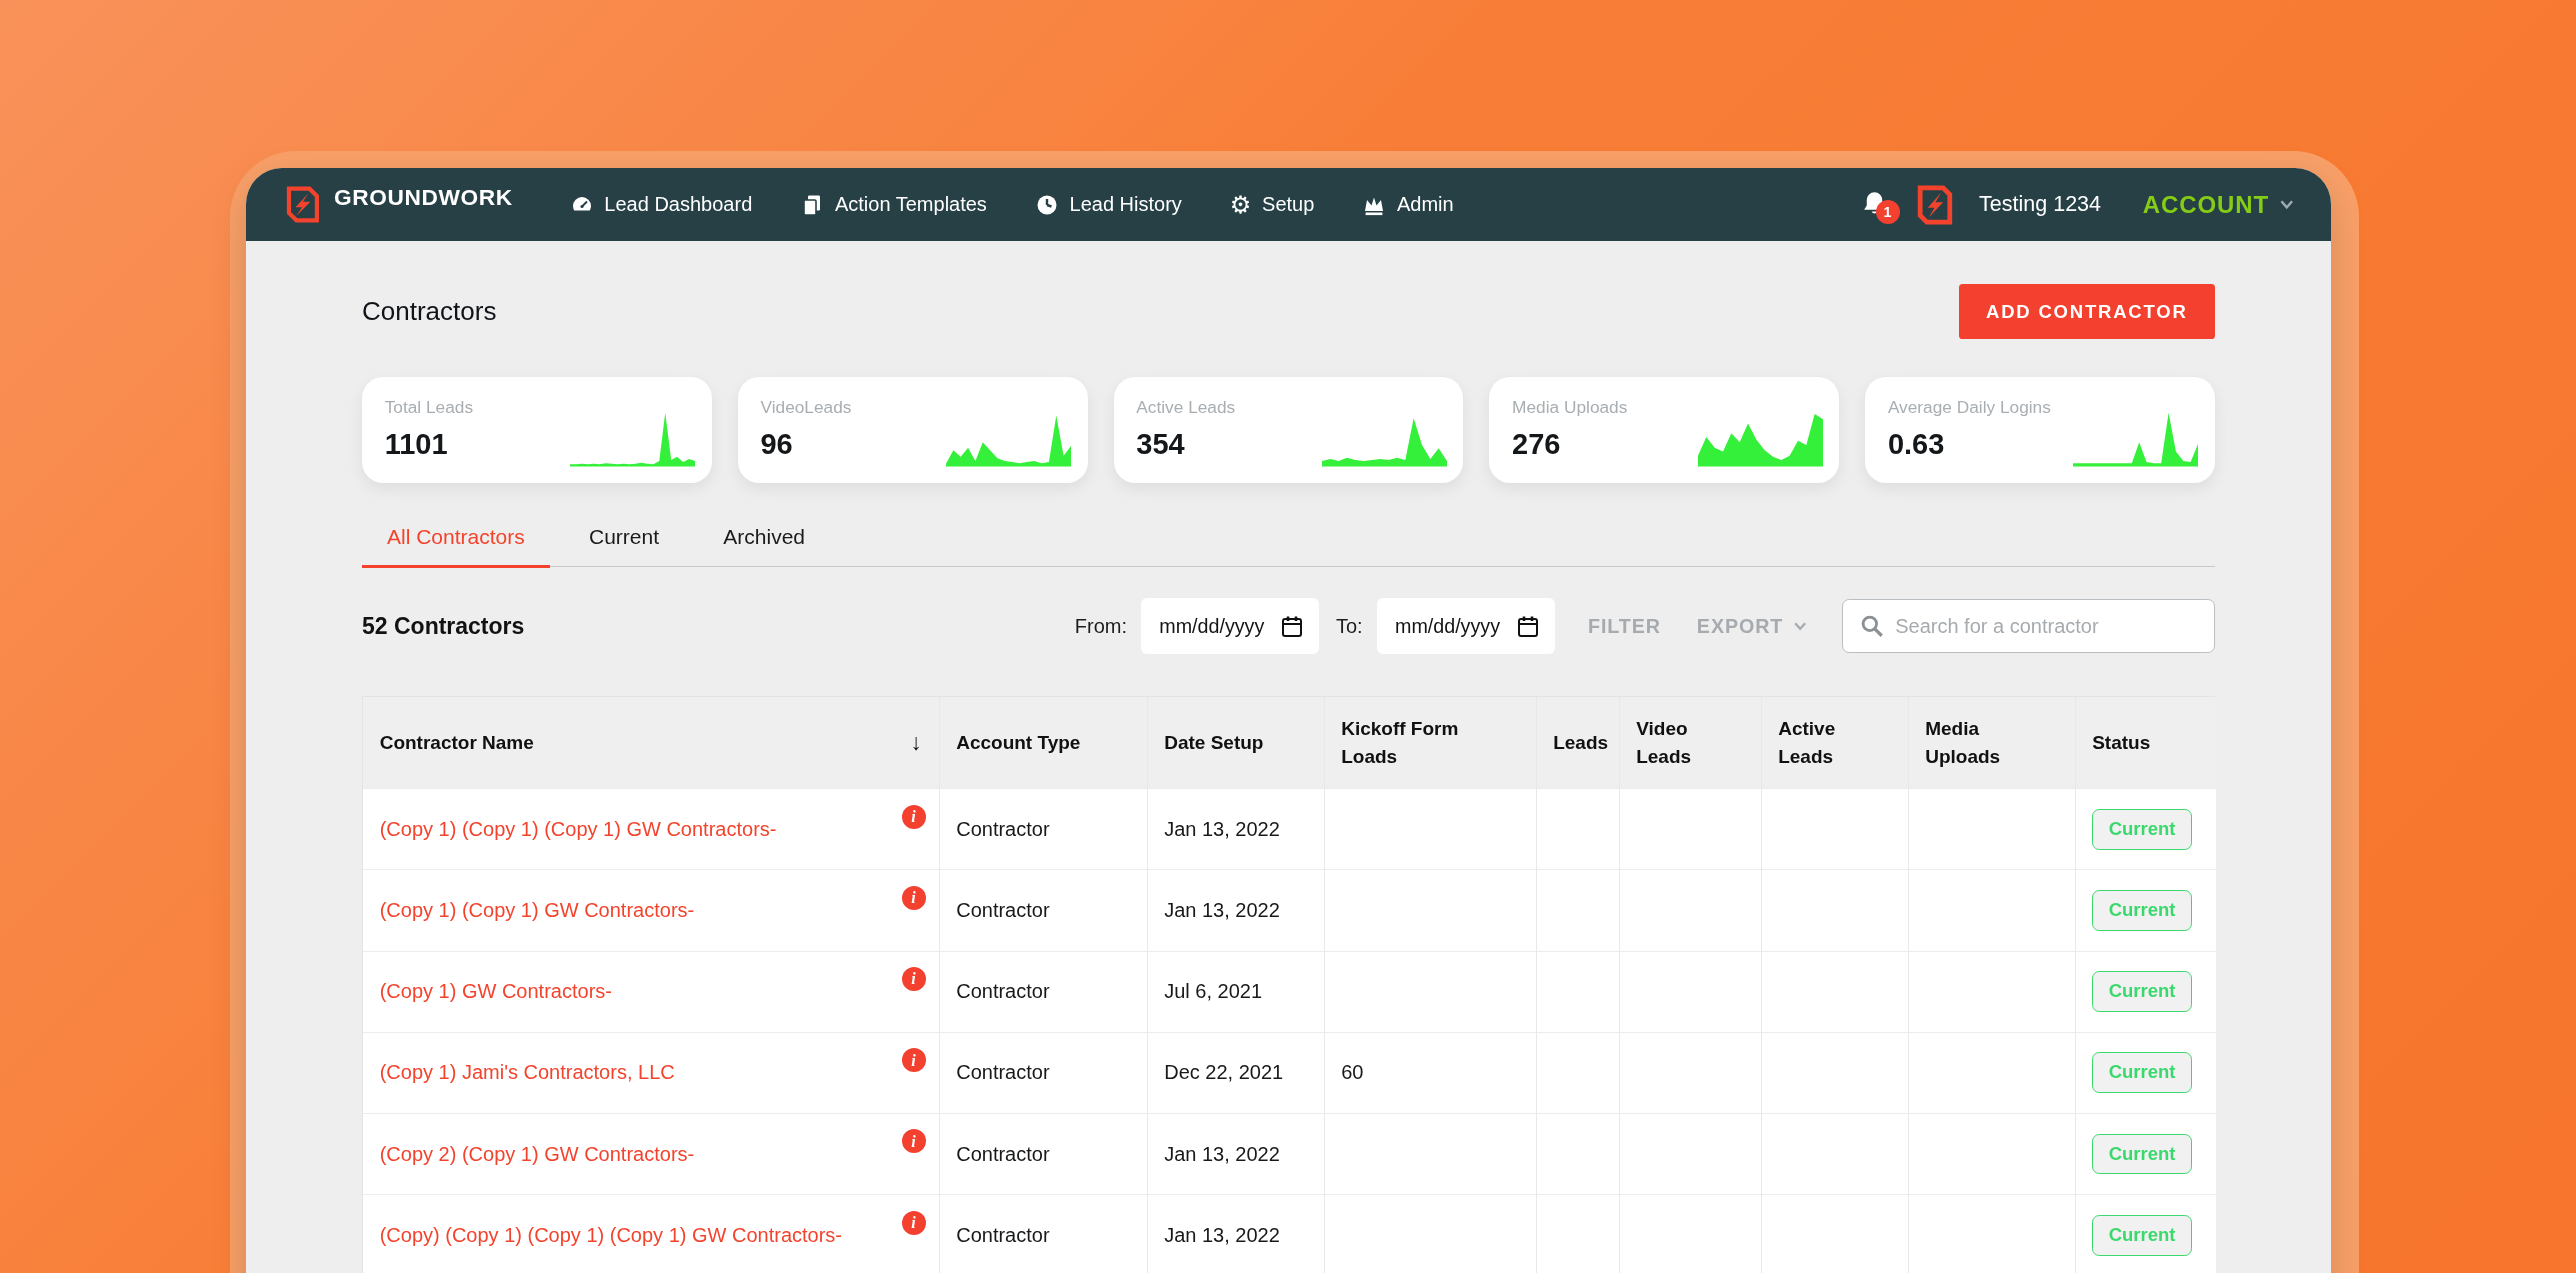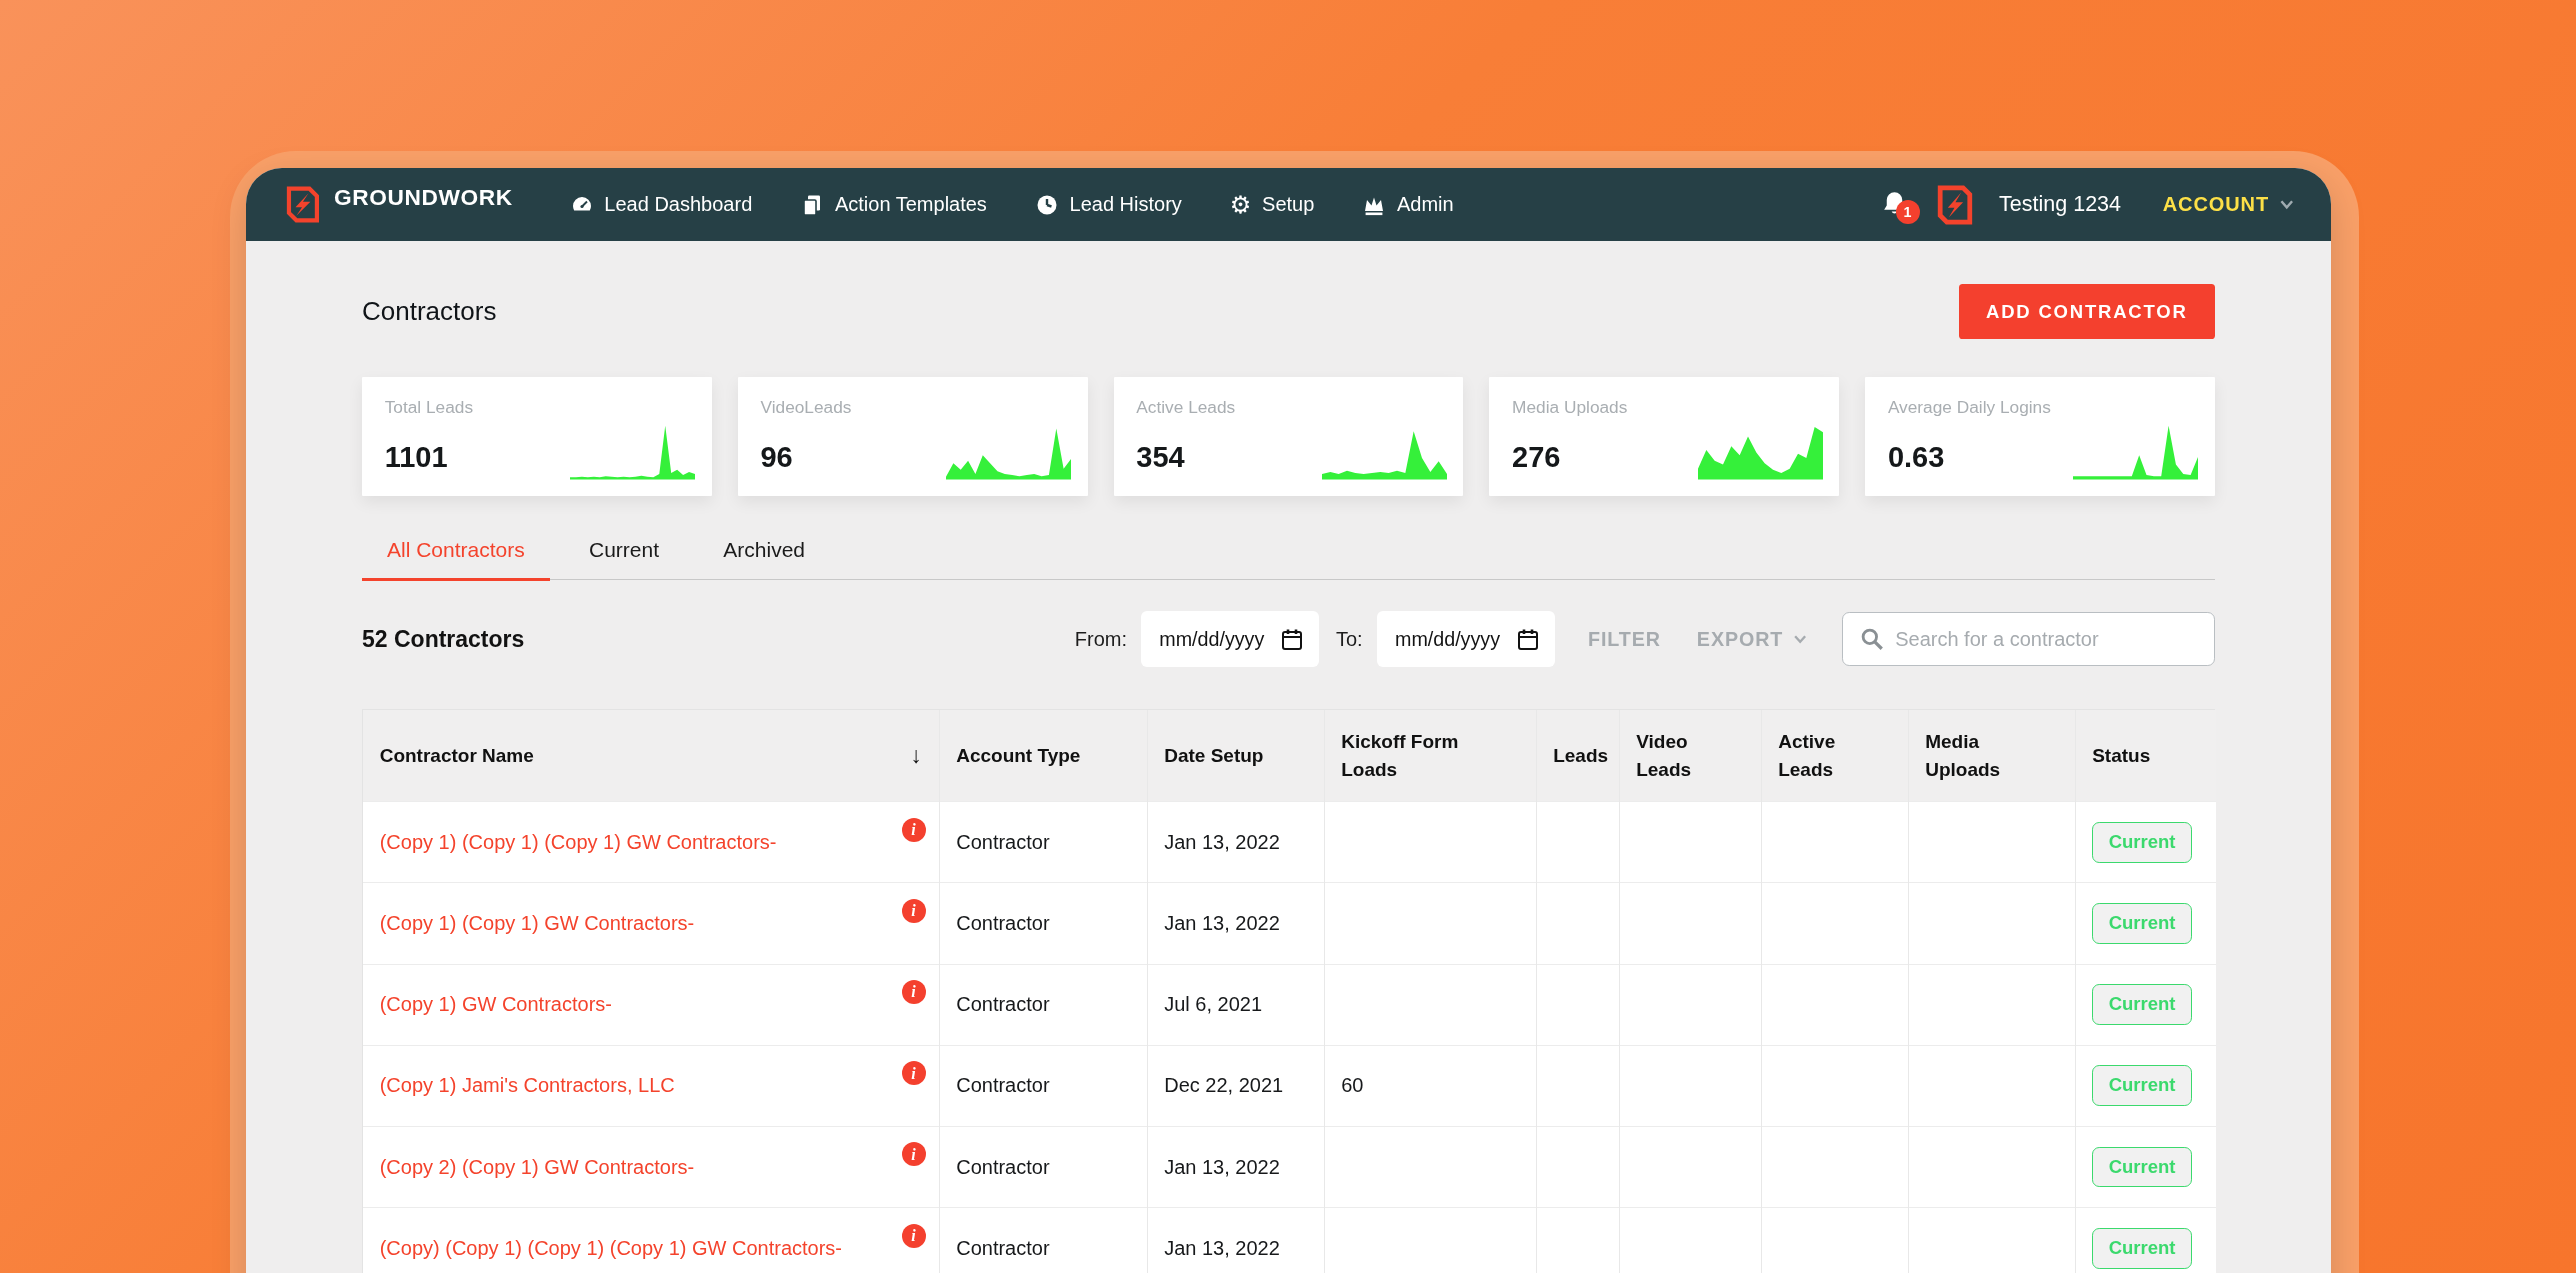--- a/index.html
+++ b/index.html
@@ -36,36 +36,36 @@
   .bell-wrap { position: relative; width: 31px; height: 31px; }
   .bell-wrap svg { width: 31px; height: 31px; }
   .bell-badge {
     position: absolute; right: -9.5px; bottom: -3.6px; width: 24px; height: 24px;
     background: #f4402e; border-radius: 50%; color: #fff; font-size: 14.3px; font-weight: 700;
     display: flex; align-items: center; justify-content: center;
   }
   .nav-logo-sm svg { width: 39px; height: 42px; display: block; }
   .account-name { font-size: 21.5px; font-weight: 500; }
   .account-menu { display: flex; align-items: center; gap: 9.5px; margin-left: 16.7px; cursor: pointer; }
-  .account-label { color: #fde047; font-size: 20px; font-weight: 700; letter-spacing: 0.9px; }
+  .account-label { color: #84cc16; font-size: 24px; font-weight: 700; letter-spacing: 0.9px; }
 
   
   .content { padding: 0 116px; height: calc(100% - 73px); }
 
   .page-head { display: flex; align-items: center; justify-content: space-between; padding-top: 43px; }
   .page-title { font-size: 26px; font-weight: 500; color: #101418; }
   .add-btn {
     background: #f4402e; color: #fff; border: none; cursor: pointer;
     font-family: inherit; font-size: 18.5px; font-weight: 700; letter-spacing: 1.8px;
     padding: 16.7px 27.4px; border-radius: 3.6px;
   }
 
   .cards { display: flex; gap: 26px; margin-top: 38px; }
   .card {
-    flex: 1; background: #fff; border-radius: 1px; height: 119px; position: relative;
+    flex: 1; background: #fff; border-radius: 21px; height: 106px; position: relative;
     box-shadow: 0 6px 15.5px rgba(0,0,0,.07); padding: 20px 22.7px;
   }
   .card-label { font-size: 17.3px; color: #a9aeb2; }
   .card-value { position: absolute; left: 22.7px; bottom: 22.7px; font-size: 29px; font-weight: 600; color: #15181a; }
   .card svg.spark { position: absolute; right: 16.7px; bottom: 14.3px; width: 125px; height: 60px; }
 
   .tabs-row { display: flex; gap: 14.3px; margin-top: 42px; border-bottom: 1.8px solid #c8c8c8; align-items: center; }
   .tab { padding: 0 25px 16.7px; font-size: 21px; color: #1b1b1b; cursor: pointer; position: relative; }
   .tab.active { color: #f4432c; }
   .tab.active::after {

